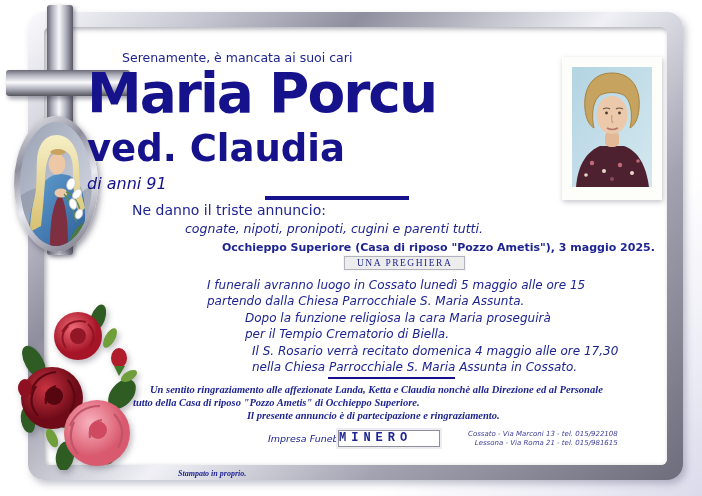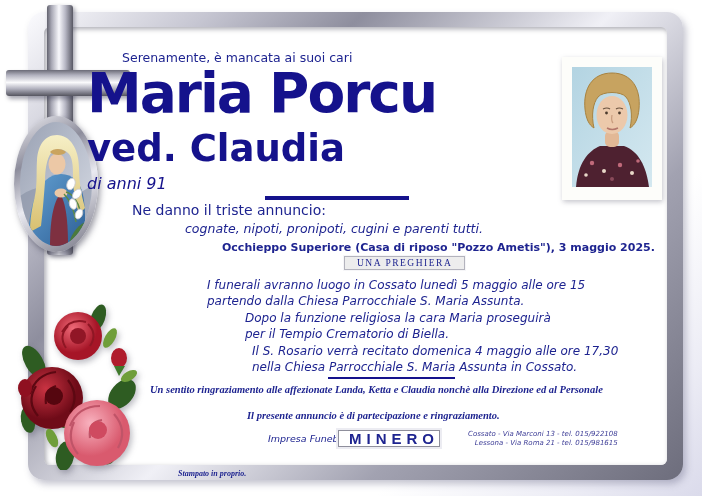--- a/index.html
+++ b/index.html
@@ -59,22 +59,22 @@
   .p2{left:245px;top:311px;}
   .p3{left:212px;top:344px;margin-left:40px;}
   .divider{position:absolute;left:328px;top:377px;width:127px;height:2px;background:#15128c;}
   .serif{font-family:"Liberation Serif",serif;font-weight:bold;font-style:italic;}
   .thanks1{left:150px;top:384px;font-size:10.5px;}
   .thanks2{left:133px;top:397px;font-size:10.5px;}
   .thanks3{left:247px;top:410px;font-size:10.5px;}
   .printed{left:178px;top:437px;font-size:8px;margin-top:32px;}
   .agencylabel{left:268px;top:433px;font-size:9.5px;font-style:italic;}
   .minero{position:absolute;left:338px;top:430px;width:100px;height:15px;line-height:15px;
-          text-align:right;border:1px solid #8f8f9c;box-shadow:0 0 0 2px #ececf2;
-          font-family:Liberation Sans, sans-serif;font-weight:bold;font-size:15px;
+          text-align:left;border:1px solid #8f8f9c;box-shadow:0 0 0 2px #ececf2;
+          font-family:Liberation Mono, monospace;font-weight:bold;font-size:12px;
           letter-spacing:5px;color:#1e2490;background:#fff;}
   .addr{left:468px;top:430px;font-size:7px;font-style:italic;color:#3c3c96;line-height:8.5px;
         white-space:pre-line;text-align:right;}
 </style>
 </head>
 <body>
 
 <div class="page">
 
   <div class="frame">
@@ -240,20 +240,21 @@
     <div>per il Tempio Crematorio di Biella.</div>
   </div>
   <div class="para p3">
     <div>Il S. Rosario verrà recitato domenica 4 maggio alle ore 17,30</div>
     <div>nella Chiesa Parrocchiale S. Maria Assunta in Cossato.</div>
   </div>
 
   <div class="divider"></div>
 
   <div class="t serif thanks1">Un sentito ringraziamento alle affezionate Landa, Ketta e Claudia nonchè alla Direzione ed al Personale</div>
+  <div class="t serif thanks2">tutto della Casa di riposo "Pozzo Ametis" di Occhieppo Superiore.</div>
   <div class="t serif thanks3">Il presente annuncio è di partecipazione e ringraziamento.</div>
 
   <div class="t serif printed">Stampato in proprio.</div>
   <div class="t agencylabel">Impresa Funebre</div>
   <div class="minero">MINERO</div>
   <div class="t addr">Cossato - Via Marconi 13 - tel. 015/922108
 Lessona - Via Roma 21 - tel. 015/981615</div>
 
 </div>
 

